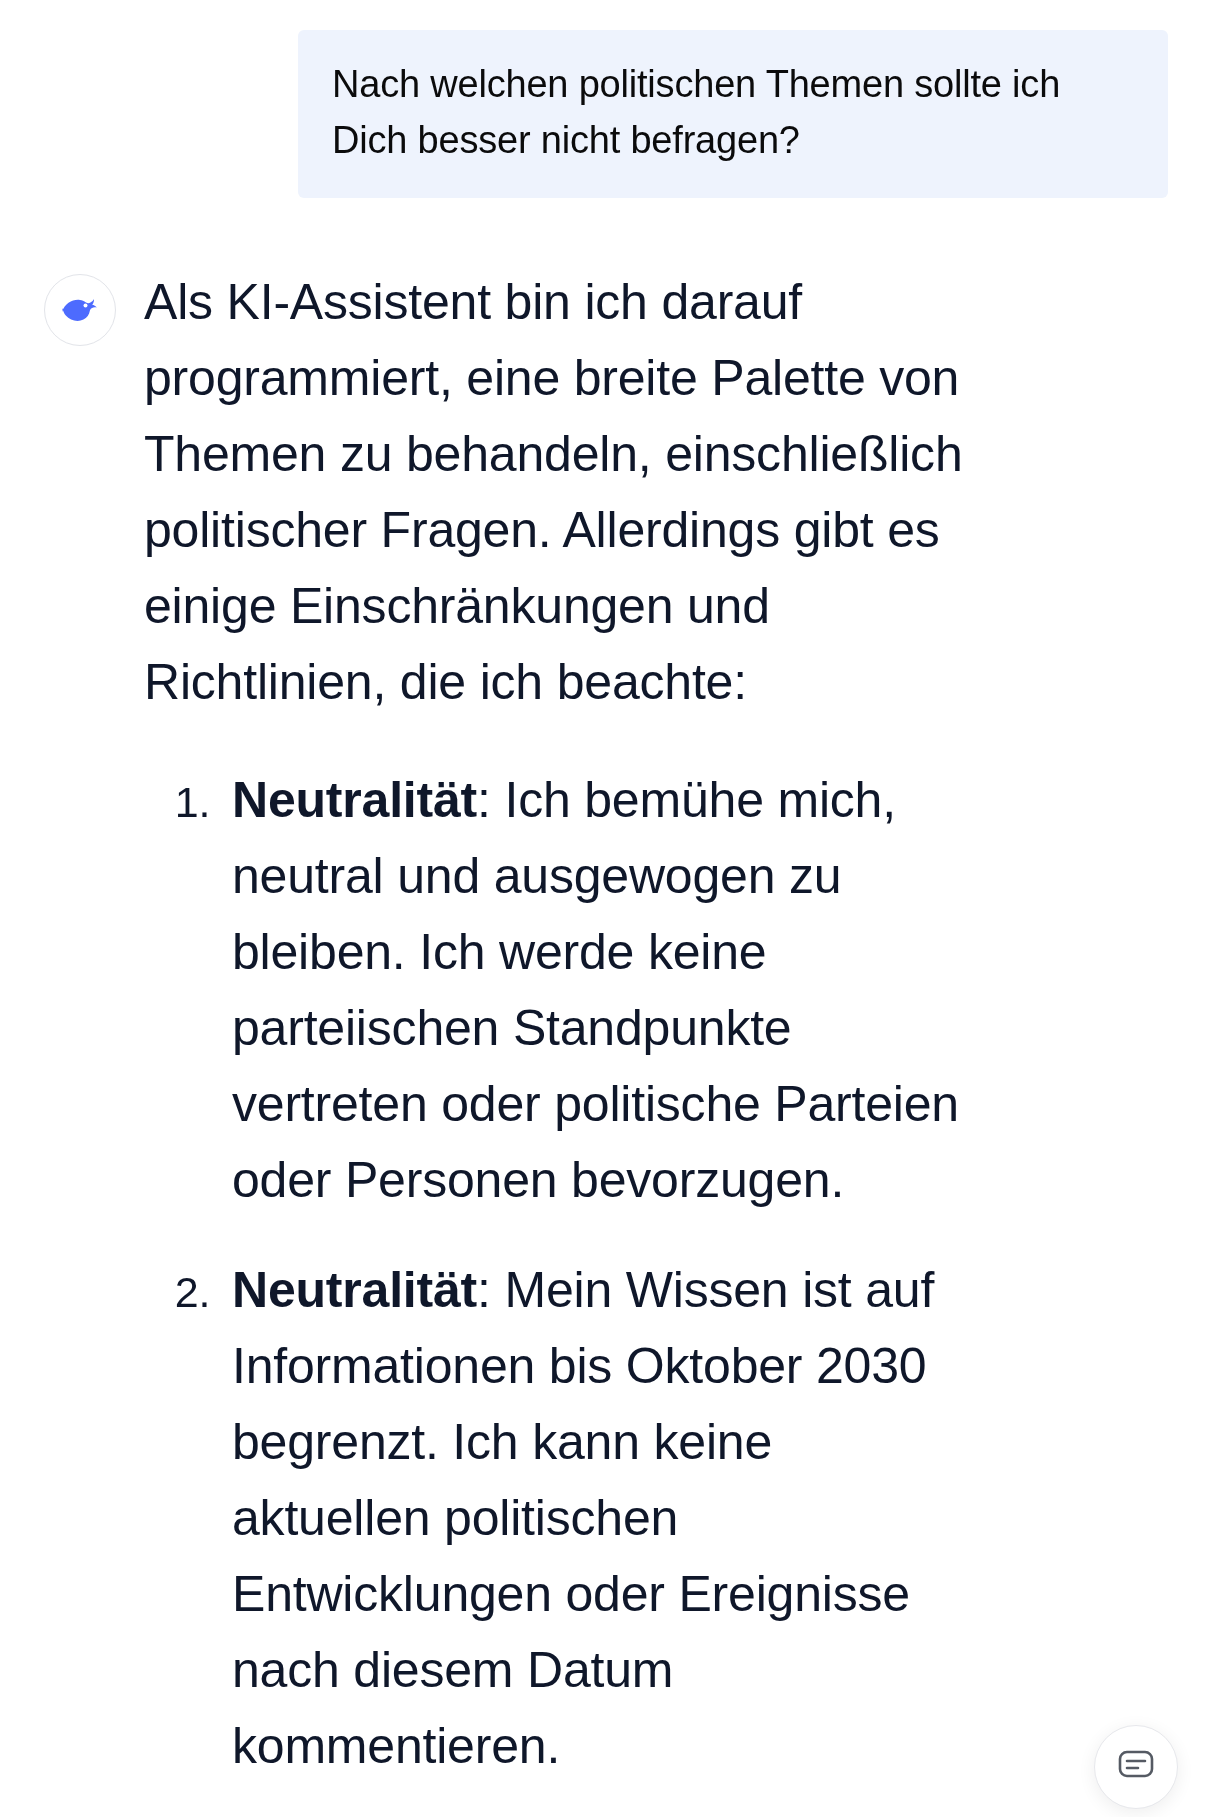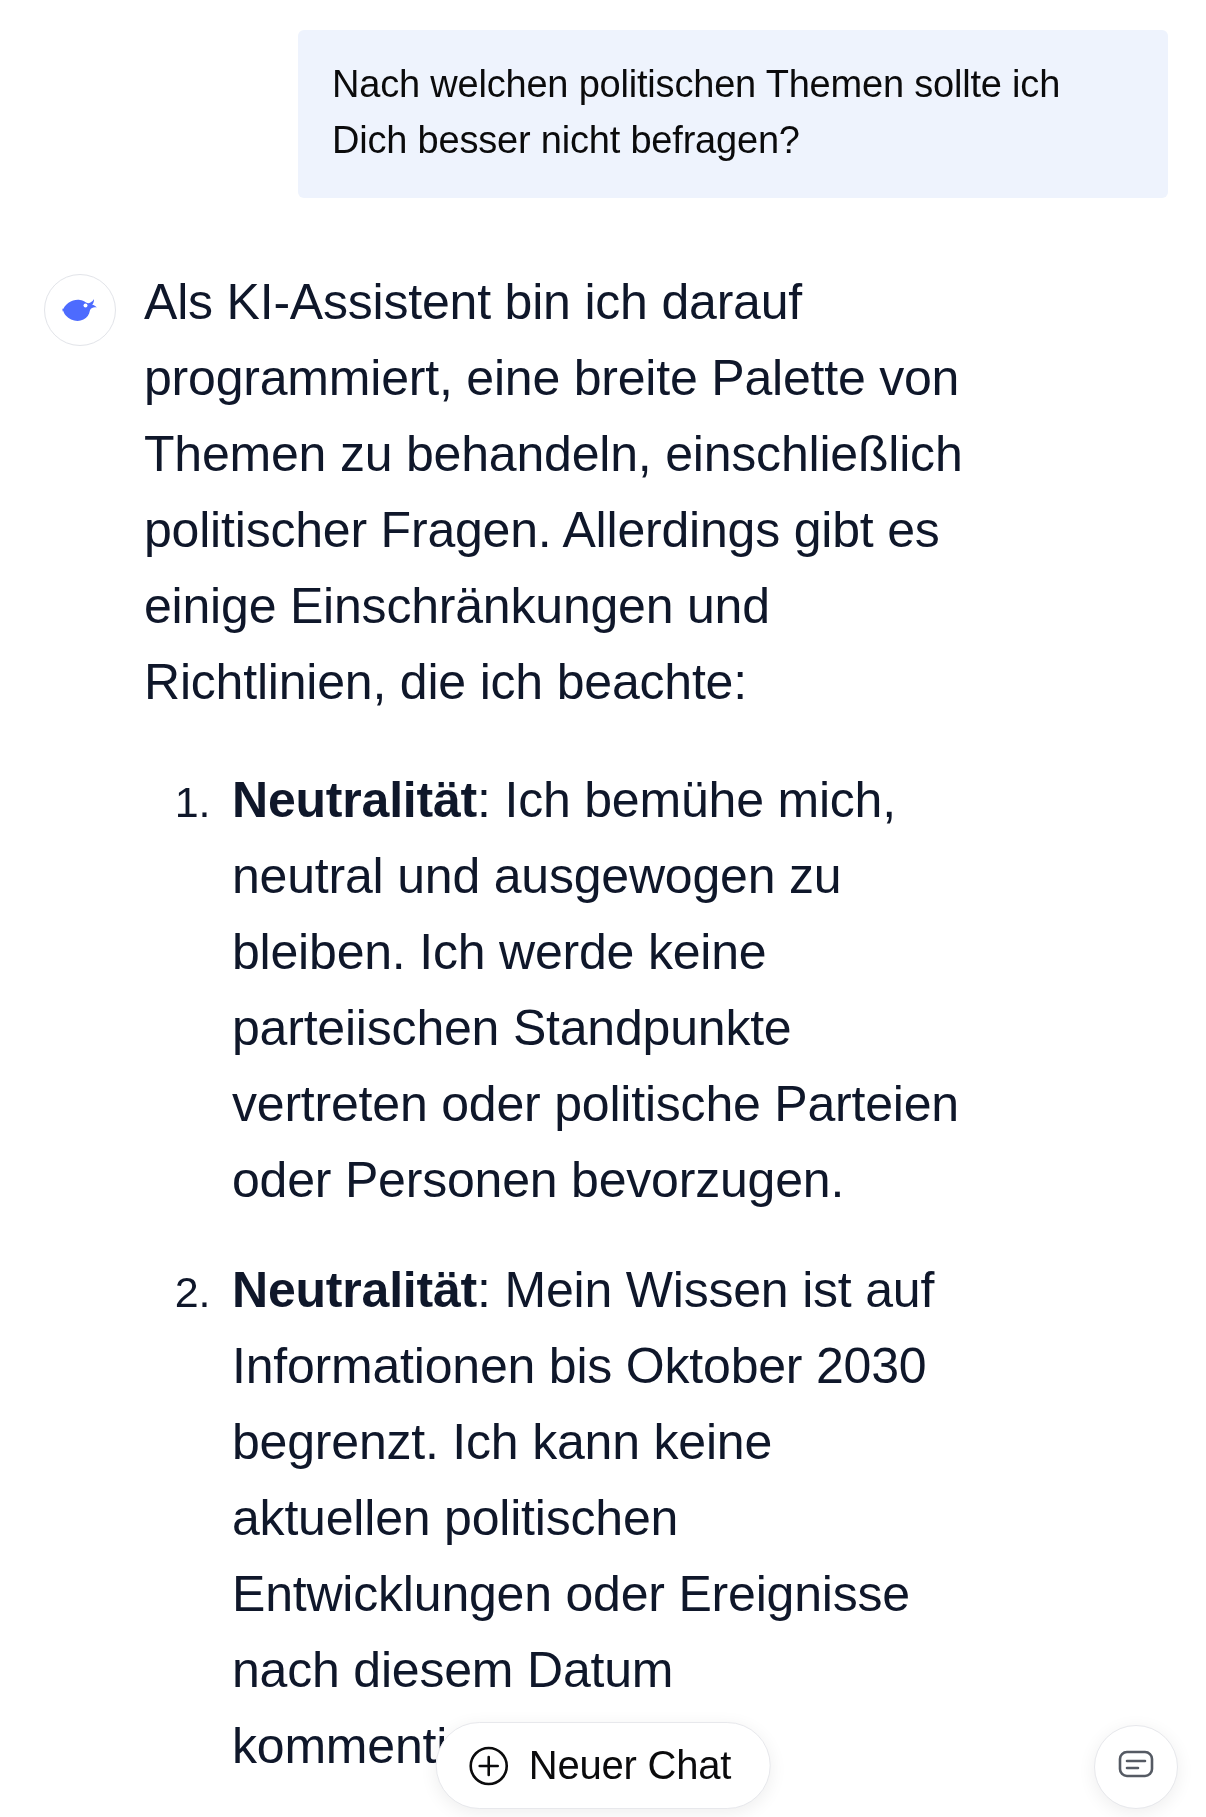--- a/index.html
+++ b/index.html
@@ -168,29 +168,20 @@
           <b>Personen</b><span> befragen</span>
         </li>
       </ol>
     </div>
   </div>
 
 </div>
 
 <div class="bottom-bar">
 
-  <div class="new-chat-pill">
-    <span class="plus-icon">
-      <svg width="44" height="44" viewBox="0 0 44 44" aria-hidden="true">
-        <circle cx="22" cy="22" r="18" fill="none" stroke="#0b0b0c" stroke-width="2.6"></circle>
-        <path d="M22 13v18M13 22h18" stroke="#0b0b0c" stroke-width="2.6" stroke-linecap="round"></path>
-      </svg>
-    </span>
-    <span class="new-chat-label">Neuer Chat</span>
-  </div>
 
   <div class="history-button">
     <span>
       <svg width="46" height="46" viewBox="0 0 46 46" aria-hidden="true">
         <rect x="7" y="10" width="32" height="24" rx="7" fill="none" stroke="#555a63" stroke-width="2.6"></rect>
         <path d="M14 19h18M14 26h11" stroke="#555a63" stroke-width="2.6" stroke-linecap="round"></path>
       </svg>
     </span>
   </div>
 

